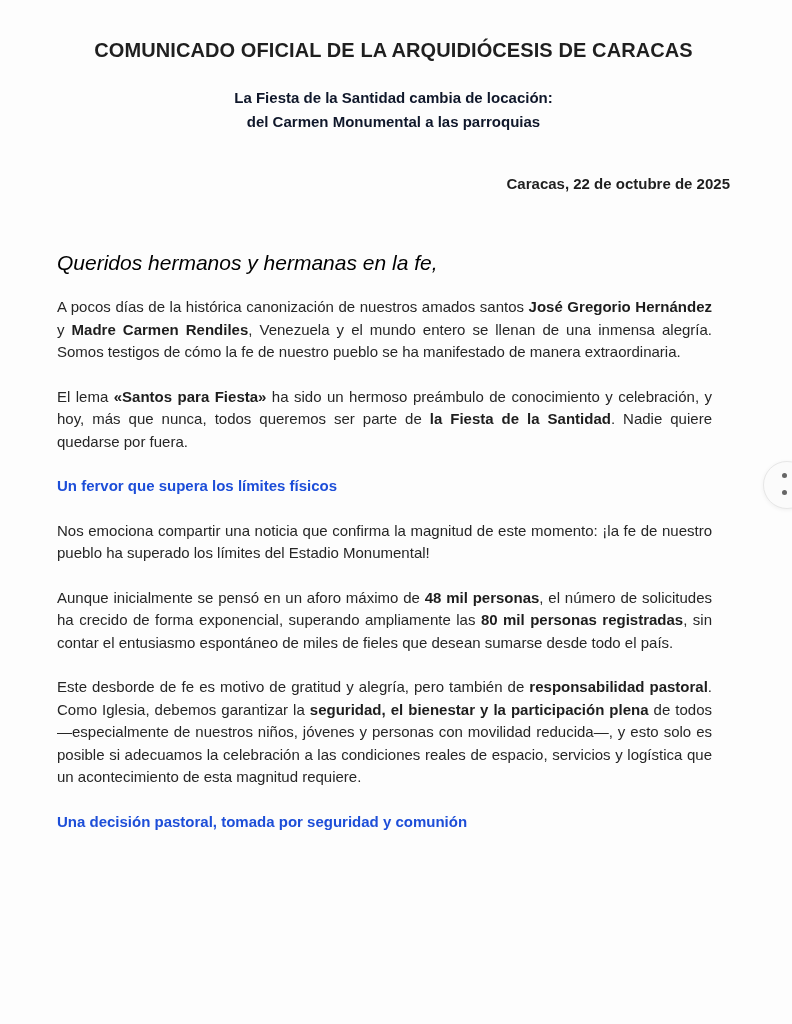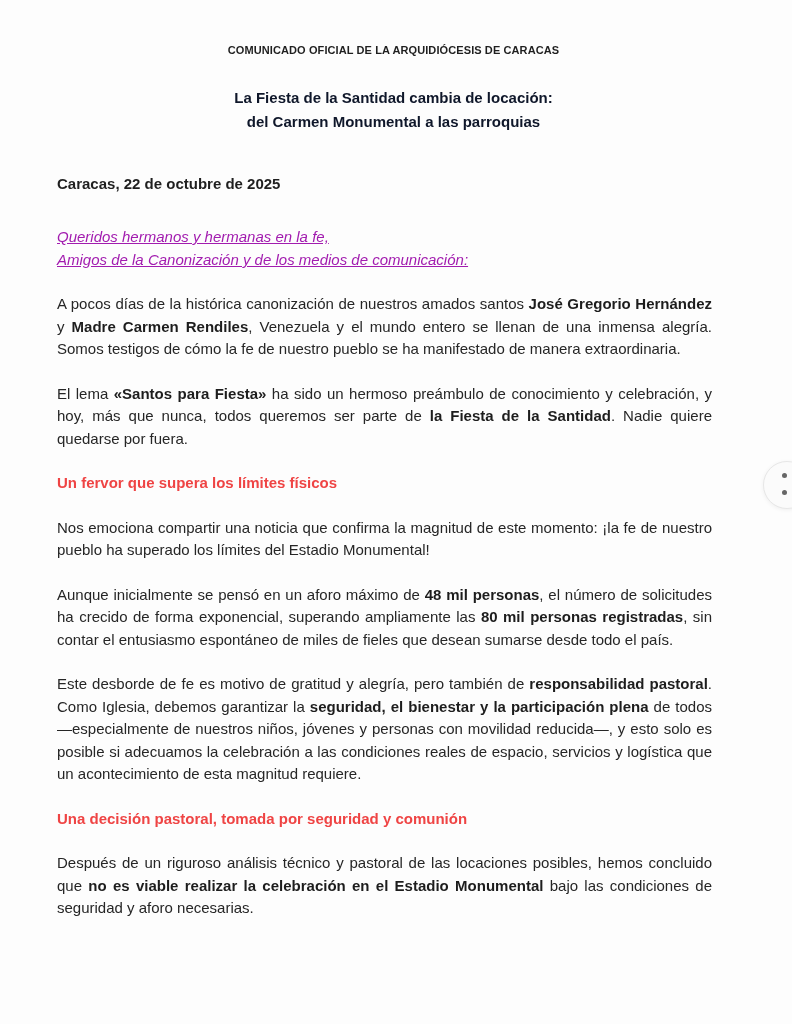--- a/index.html
+++ b/index.html
@@ -16,61 +16,60 @@
     font-family: "Liberation Sans", "DejaVu Sans", sans-serif;
     color: #262626;
     -webkit-font-smoothing: antialiased;
   }
   .doc {
     padding: 40px 62px 0 57px;
   }
   .title {
     text-align: center;
     font-weight: bold;
-    font-size: 11px;
+    font-size: 20px;
     line-height: 20px;
     letter-spacing: 0.1px;
     color: #1f1f1f;
     margin: 0 0 26px 0;
   }
   .subtitle {
     text-align: center;
     font-weight: bold;
     font-size: 15px;
     line-height: 24px;
     color: #0f172a;
     margin: 0 0 40px 0;
   }
   .dateline {
-    text-align: left;
+    text-align: right;
     font-weight: bold;
     font-size: 15px;
     line-height: 20px;
     color: #1f1f1f;
-    margin: 0 0 31px 0;
+    margin: 0 0 57px 0;
   }
   .salutation {
     font-style: italic;
-    font-size: 15px;
+    font-size: 21px;
     line-height: 23px;
-    color: #a21caf;
+    color: #000000;
     margin: 0 0 22px 0;
-    text-decoration: underline;
   }
   p.para {
     font-size: 15px;
     line-height: 22.5px;
     text-align: justify;
     margin: 0 18px 22px 0;
   }
   h2.sect {
     font-size: 15px;
     line-height: 22.5px;
     font-weight: bold;
-    color: #ef4444;
+    color: #1d4ed8;
     margin: 0 0 22px 0;
   }
   .b {
     font-weight: bold;
     color: #1d1d1d;
   }
   
   .fab {
     position: absolute;
     left: 763px;
@@ -103,37 +102,35 @@
 
   <div class="subtitle">
     <div>La Fiesta de la Santidad cambia de locación:</div>
     <div>del Carmen Monumental a las parroquias</div>
   </div>
 
   <div class="dateline">Caracas, 22 de octubre de 2025</div>
 
   <div class="salutation">
     <div>Queridos hermanos y hermanas en la fe,</div>
-    <div>Amigos de la Canonización y de los medios de comunicación:</div>
   </div>
 
   <p class="para"><span>A pocos días de la histórica canonización de nuestros amados santos </span><span class="b">José Gregorio Hernández</span><span> y </span><span class="b">Madre Carmen Rendiles</span><span>, Venezuela y el mundo entero se llenan de una inmensa alegría. Somos testigos de cómo la fe de nuestro pueblo se ha manifestado de manera extraordinaria.</span></p>
 
   <p class="para"><span>El lema </span><span class="b">«Santos para Fiesta»</span><span> ha sido un hermoso preámbulo de conocimiento y celebración, y hoy, más que nunca, todos queremos ser parte de </span><span class="b">la Fiesta de la Santidad</span><span>. Nadie quiere quedarse por fuera.</span></p>
 
   <h2 class="sect">Un fervor que supera los límites físicos</h2>
 
   <p class="para"><span>Nos emociona compartir una noticia que confirma la magnitud de este momento: ¡la fe de nuestro pueblo ha superado los límites del Estadio Monumental!</span></p>
 
   <p class="para"><span>Aunque inicialmente se pensó en un aforo máximo de </span><span class="b">48 mil personas</span><span>, el número de solicitudes ha crecido de forma exponencial, superando ampliamente las </span><span class="b">80 mil personas registradas</span><span>, sin contar el entusiasmo espontáneo de miles de fieles que desean sumarse desde todo el país.</span></p>
 
   <p class="para"><span>Este desborde de fe es motivo de gratitud y alegría, pero también de </span><span class="b">responsabilidad pastoral</span><span>. Como Iglesia, debemos garantizar la </span><span class="b">seguridad, el bienestar y la participación plena</span><span> de todos —especialmente de nuestros niños, jóvenes y personas con movilidad reducida—, y esto solo es posible si adecuamos la celebración a las condiciones reales de espacio, servicios y logística que un acontecimiento de esta magnitud requiere.</span></p>
 
   <h2 class="sect">Una decisión pastoral, tomada por seguridad y comunión</h2>
 
-  <p class="para"><span>Después de un riguroso análisis técnico y pastoral de las locaciones posibles, hemos concluido que </span><span class="b">no es viable realizar la celebración en el Estadio Monumental</span><span> bajo las condiciones de seguridad y aforo necesarias.</span></p>
 
 </div>
 
 <div class="fab">
   <span class="dot d1"></span>
   <span class="dot d2"></span>
 </div>
 
 </body></html>

